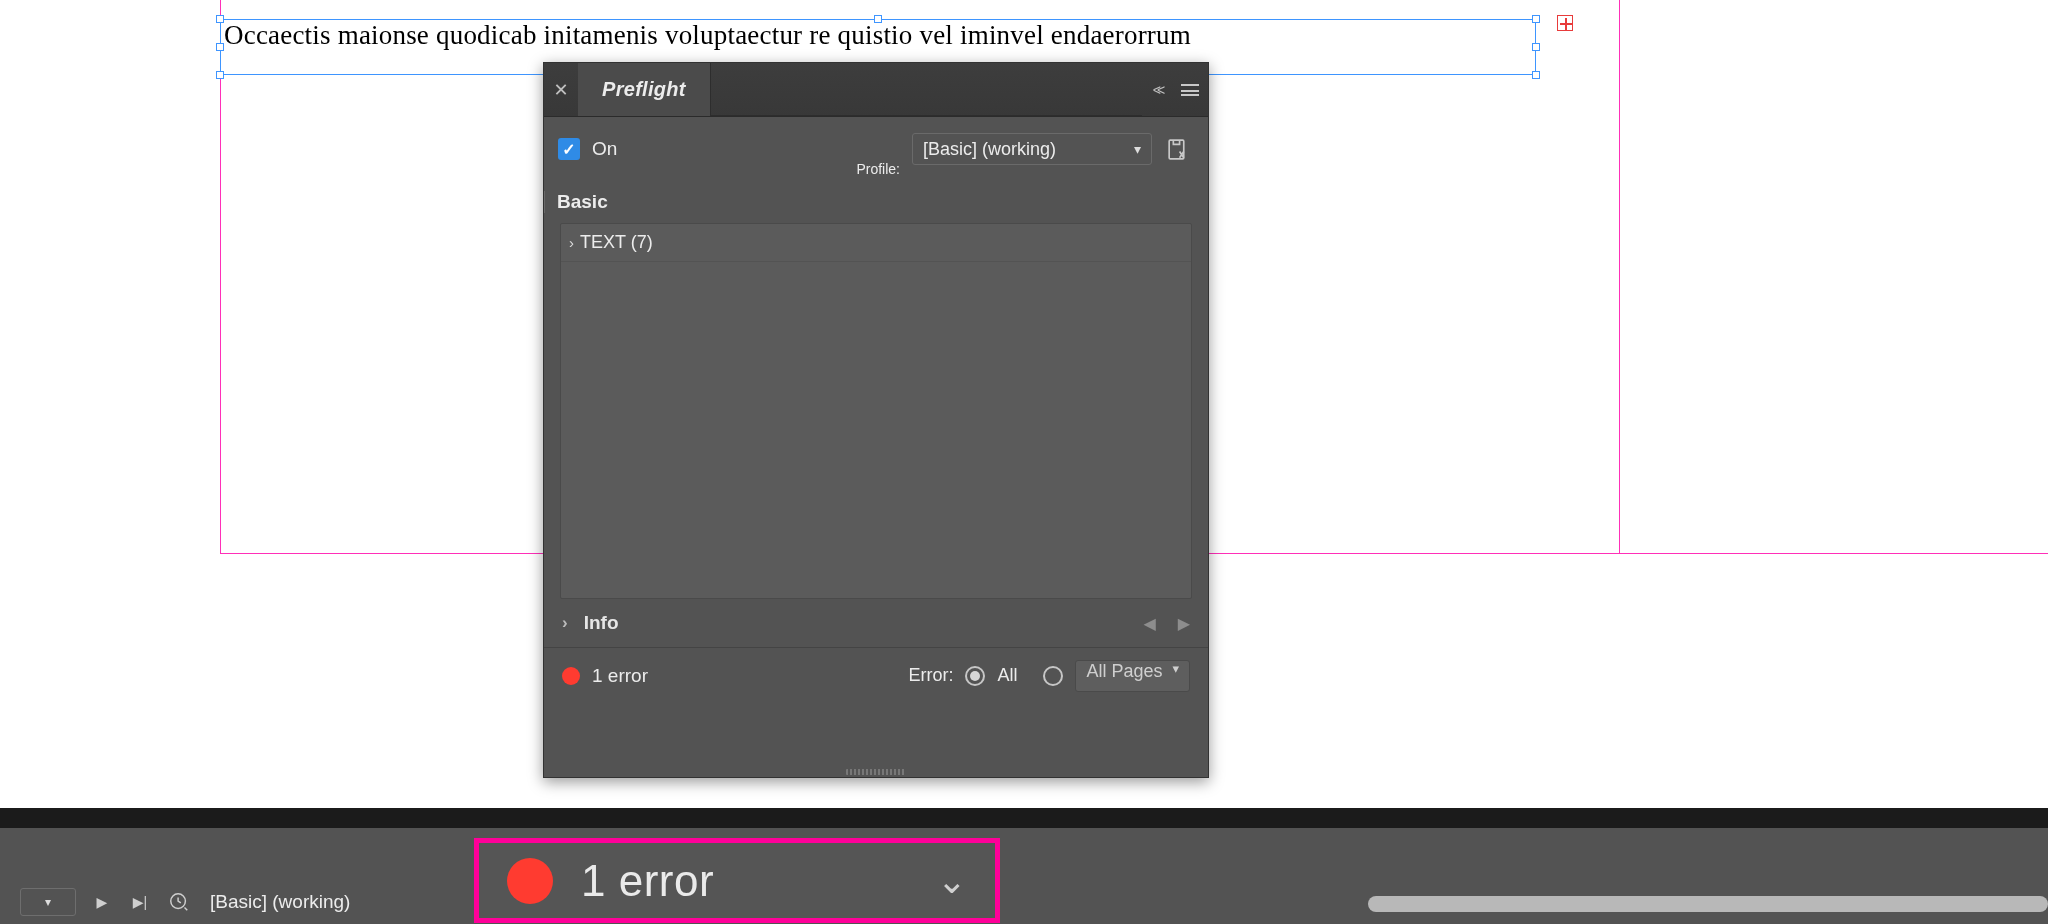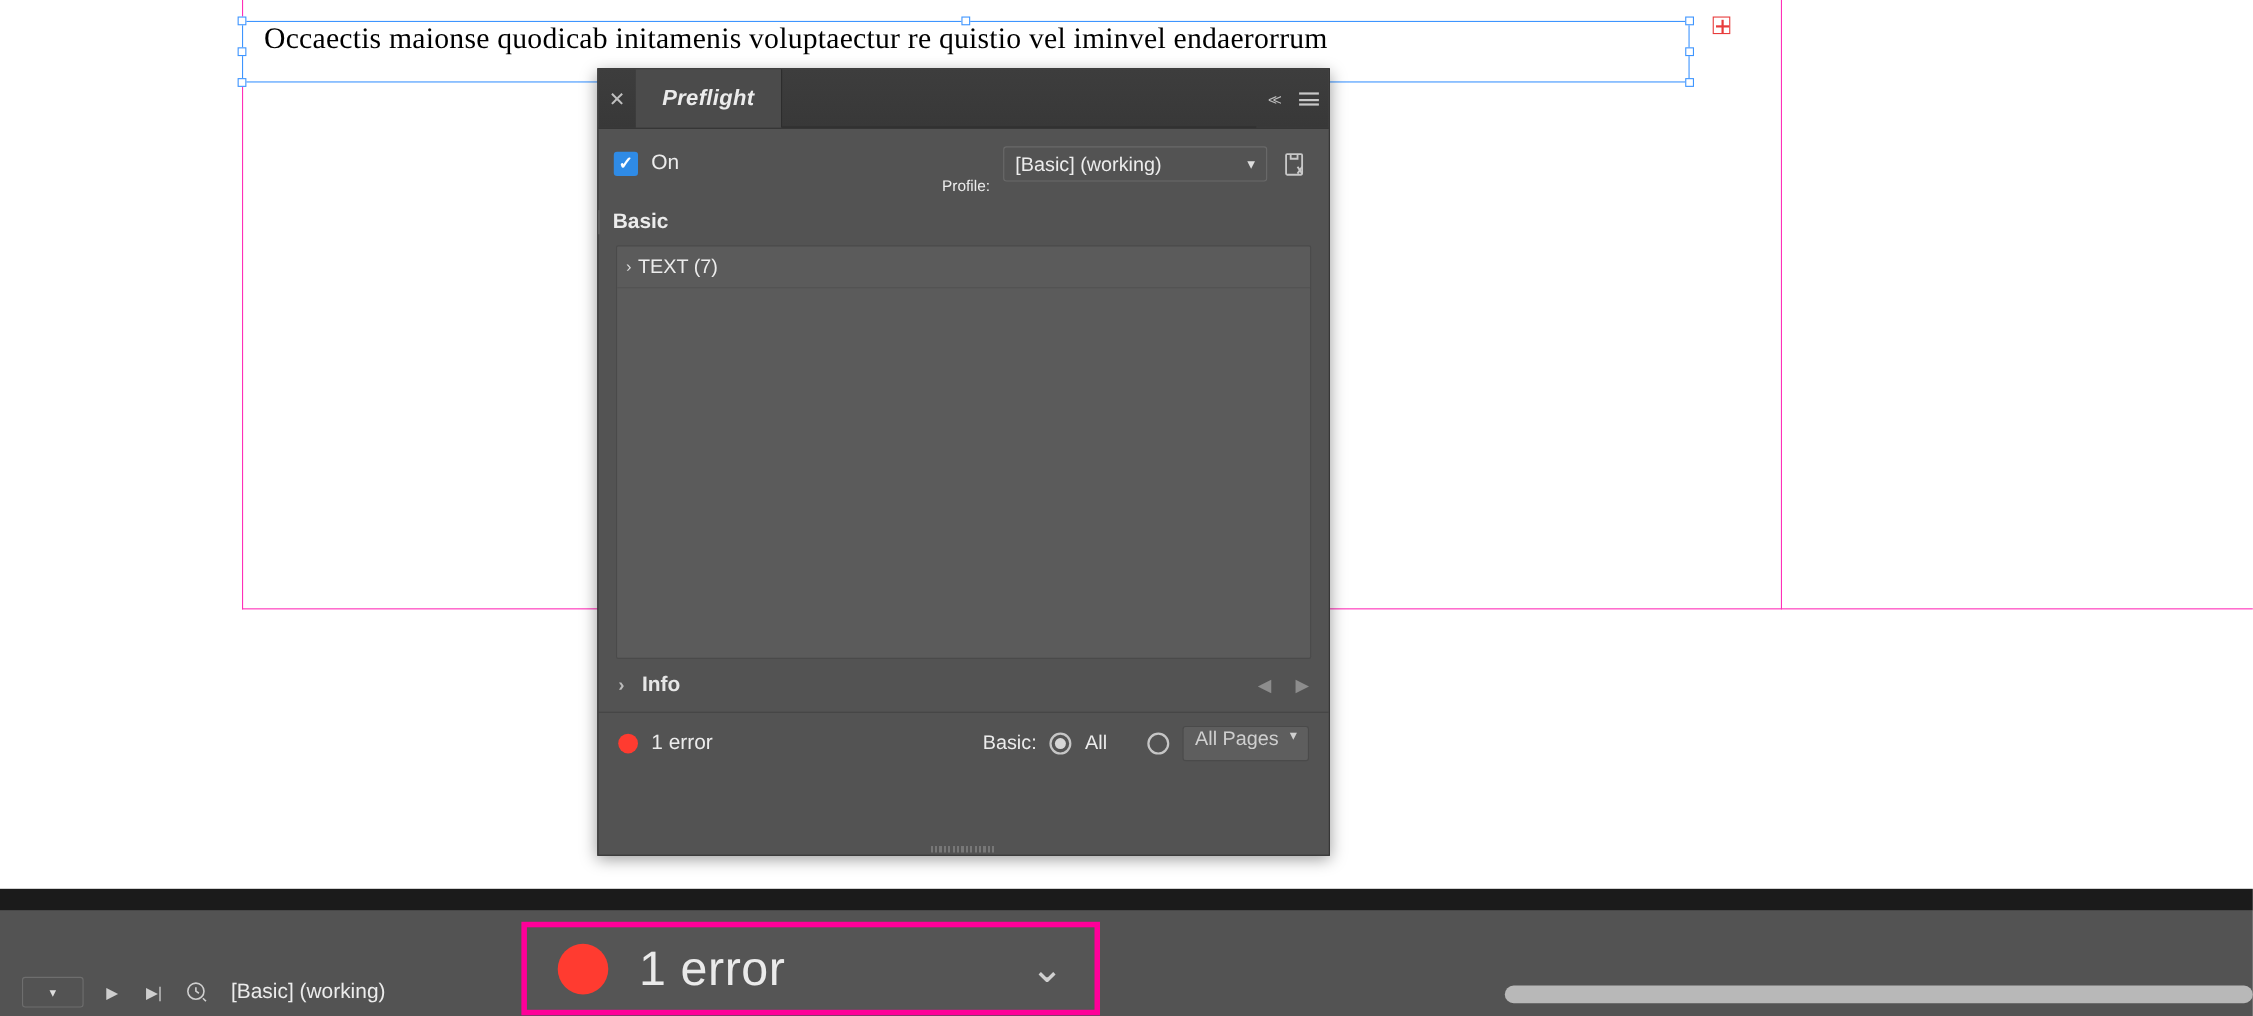--- a/index.html
+++ b/index.html
@@ -7,21 +7,21 @@
 
   
   .canvas-area { position:absolute; left:0; top:0; width:2048px; height:808px; background:#fff; }
 
   
   .page-guide { position:absolute; left:220px; top:0; width:1400px; height:554px; border:1px solid #ff2fb8; border-top:none; }
   .page-guide-rest { position:absolute; left:1620px; top:553px; right:0; height:1px; background:#ff2fb8; }
 
   
   .text-frame { position:absolute; left:220px; top:19px; width:1316px; height:56px; border:1px solid #3e95ff; background:#fff; }
-  .text-frame .doc-text { position:absolute; left:3px; top:0; font-family: "Times New Roman", serif; font-size:27px; color:#000; white-space:nowrap; letter-spacing:0.2px;margin-left:16px; }
+  .text-frame .doc-text { position:absolute; left:3px; top:0; font-family: "Times New Roman", serif; font-size:27px; color:#000; white-space:nowrap; letter-spacing:0.2px; }
   .sel-handle { position:absolute; width:8px; height:8px; background:#fff; border:1px solid #3e95ff; }
   .sel-handle.tl { left:-5px; top:-5px; }
   .sel-handle.tr { right:-5px; top:-5px; }
   .sel-handle.bl { left:-5px; bottom:-5px; }
   .sel-handle.br { right:-5px; bottom:-5px; }
   .sel-handle.tm { left:50%; top:-5px; transform:translateX(-50%); }
   .sel-handle.bm { left:50%; bottom:-5px; transform:translateX(-50%); }
   .sel-handle.ml { left:-5px; top:50%; transform:translateY(-50%); }
   .sel-handle.mr { right:-5px; top:50%; transform:translateY(-50%); }
 
@@ -70,21 +70,21 @@
   .info-row .lbl { font-size:19px; font-weight:600; }
   .info-row .nav-arrows { margin-left:auto; display:flex; gap:22px; color:#8d8d8d; }
   .info-row .nav-arrows span { font-size:16px; cursor:pointer; }
 
   .status-row { display:flex; align-items:center; height:56px; padding:0 18px; gap:12px; border-top:1px solid #444; }
   .dot-red { width:18px; height:18px; border-radius:50%; background:#ff3b30; }
   .status-text { font-size:19px; }
   .status-row .spacer { flex:1; }
   .radio { width:20px; height:20px; border-radius:50%; border:2px solid #c6c6c6; display:inline-flex; align-items:center; justify-content:center; cursor:pointer; }
   .radio.sel::after { content:""; width:10px; height:10px; border-radius:50%; background:#d6d6d6; }
-  .radio-label { font-size:18px; margin-right:25px; }
+  .radio-label { font-size:18px; margin-right:14px; }
   .range-btn { display:flex; gap:10px; background:#5e5e5e; border:1px solid #4a4a4a; border-radius:3px; height:32px; padding:0 10px; cursor:pointer; color:#cfcfcf; font-size:18px; }
   .range-btn .dd-chev { font-size:13px; }
 
   .gripper { position:absolute; left:50%; bottom:2px; transform:translateX(-50%); width:60px; height:6px; background:repeating-linear-gradient(90deg,#777 0 2px,transparent 2px 4px); border-radius:1px; }
 
   
   .dark-strip { position:absolute; left:0; top:808px; width:2048px; height:20px; background:#1b1b1b; }
   .status-bar { position:absolute; left:0; top:828px; width:2048px; height:96px; background:#535353; color:#ececec; display:flex; align-items:flex-end; }
   .sb-inner { display:flex; align-items:center; height:40px; width:100%; padding:0 0 4px 0; position:relative; }
   .zoom-dd { width:56px; height:28px; margin-left:20px; border:1px solid #6e6e6e; border-radius:3px; display:flex; align-items:center; justify-content:center; cursor:pointer; }
@@ -177,21 +177,21 @@
     <div class="nav-arrows">
       <span>◀</span>
       <span>▶</span>
     </div>
   </div>
 
   <div class="status-row">
     <span class="dot-red"></span>
     <span class="status-text">1 error</span>
     <span class="spacer"></span>
-    <span>Basic:</span>
+    <span>Error:</span>
     <span class="radio sel"></span>
     <span class="radio-label">All</span>
     <span class="radio"></span>
     <div class="range-btn">
       <span>All Pages</span>
       <span class="dd-chev">▾</span>
     </div>
   </div>
 
   <div class="gripper"></div>

